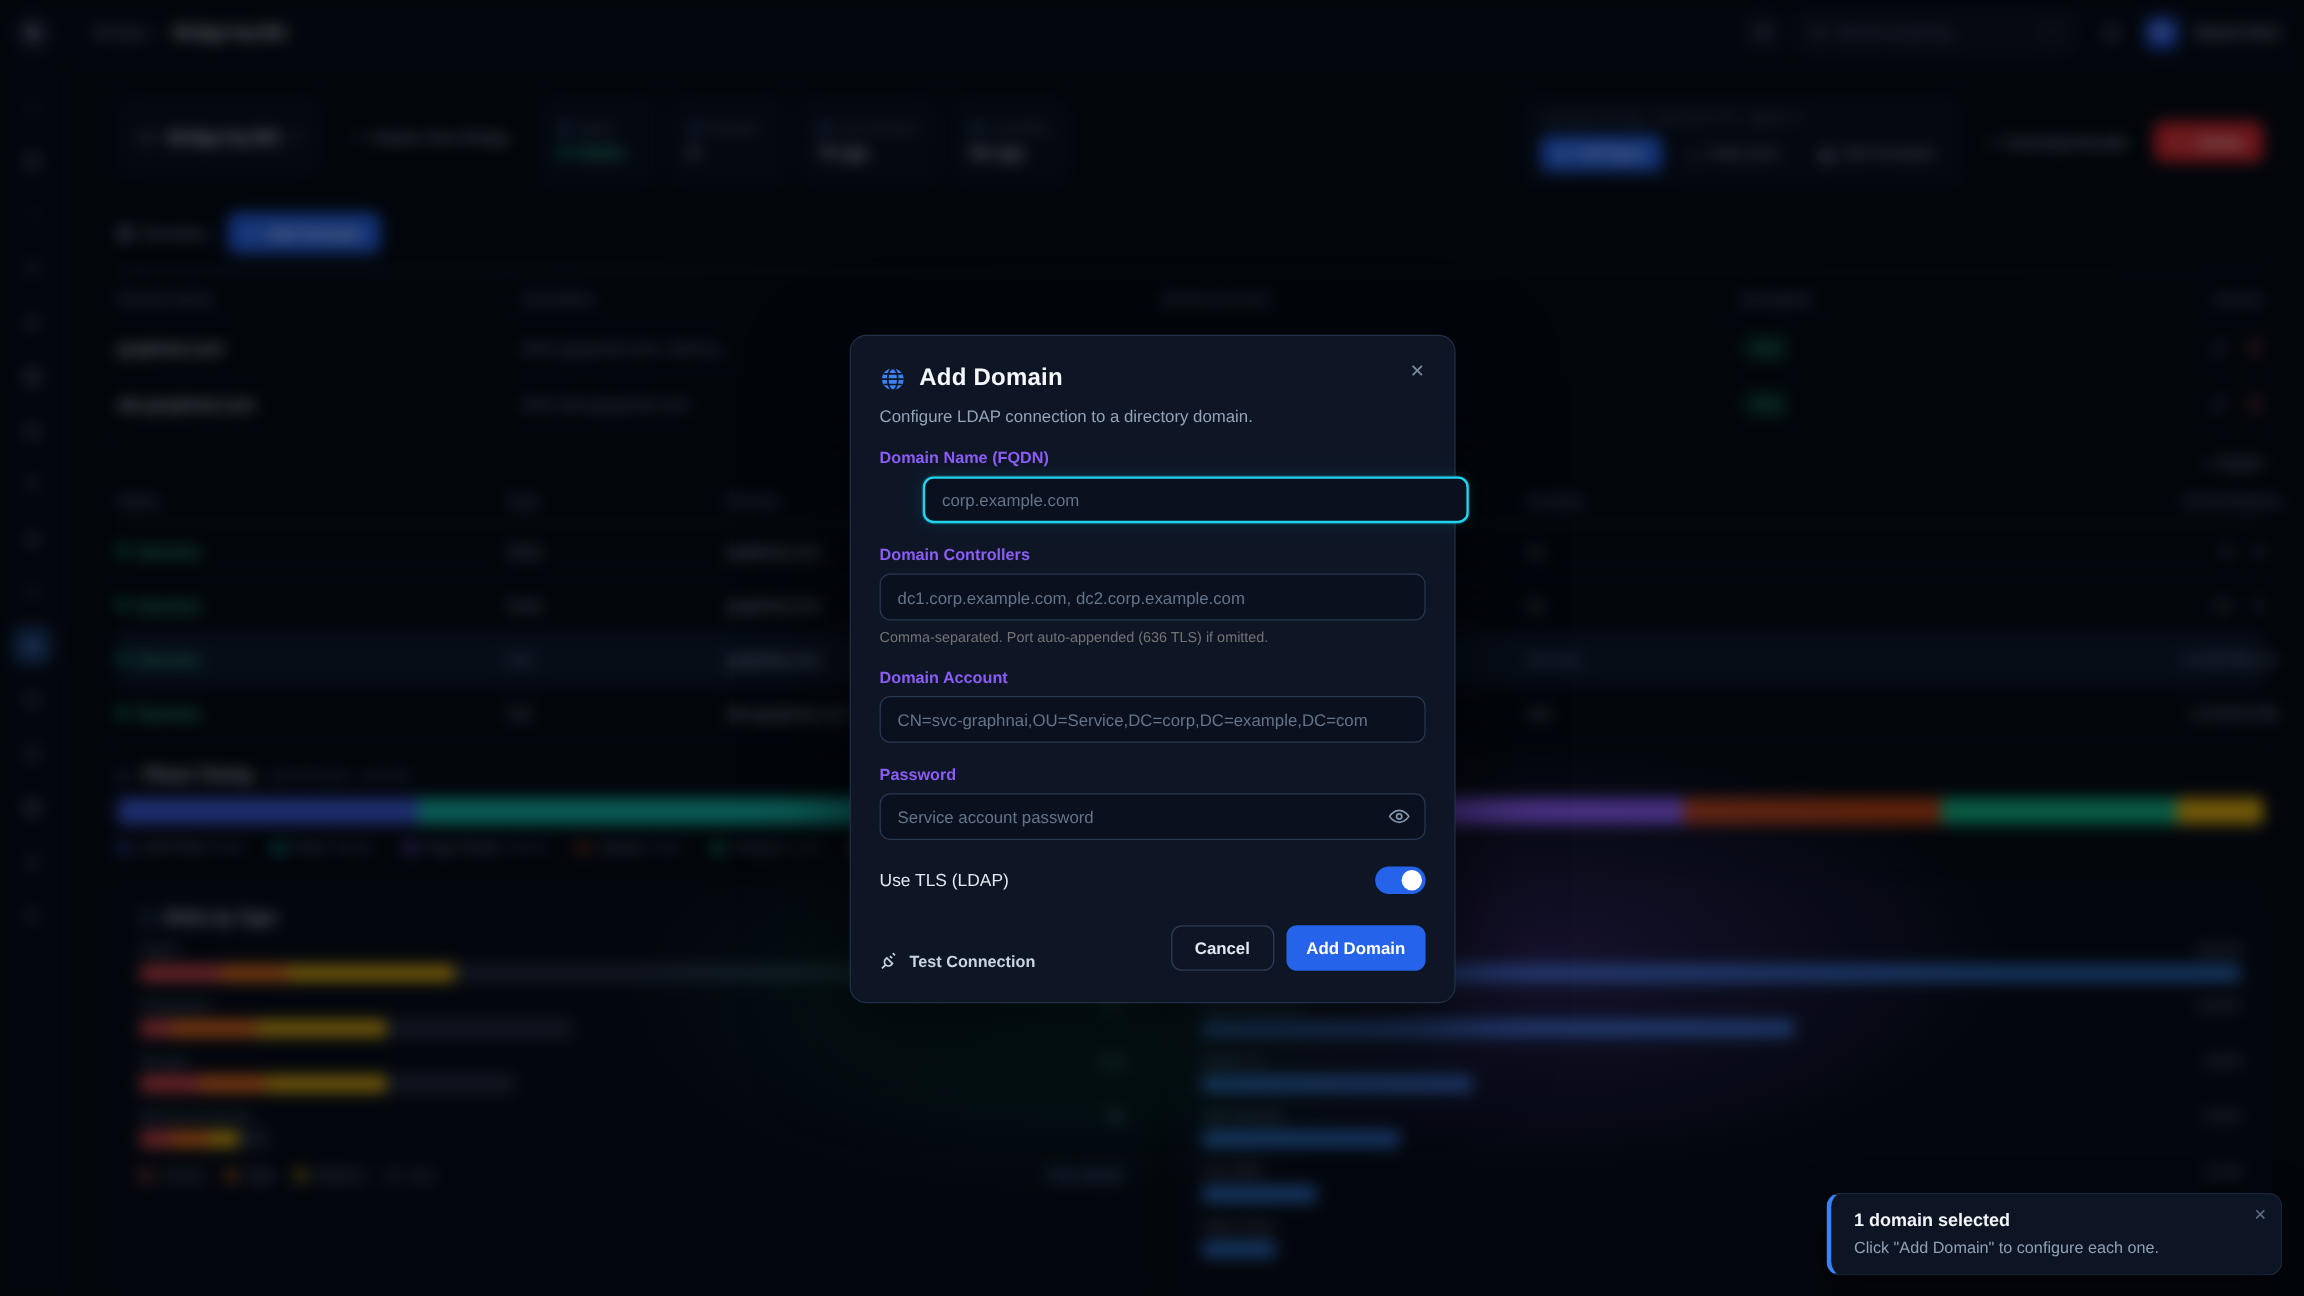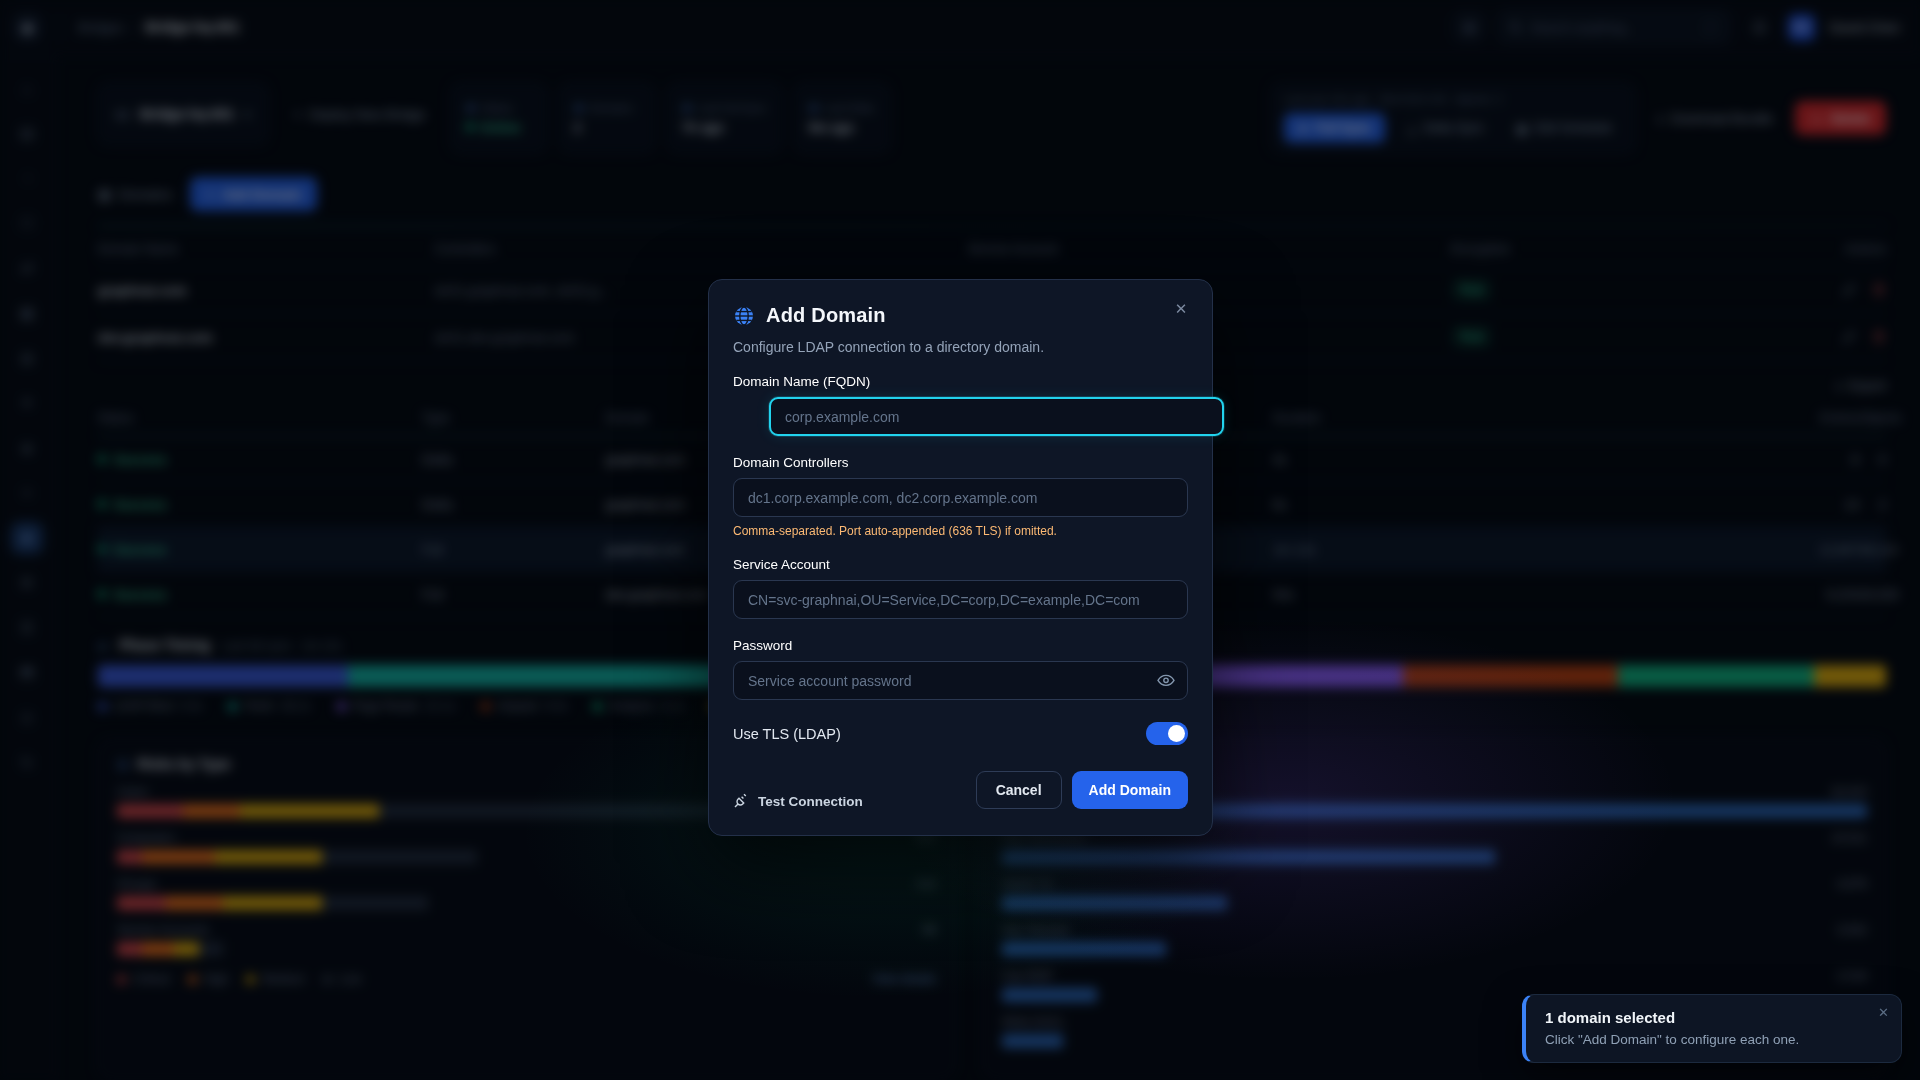--- a/index.html
+++ b/index.html
@@ -126,26 +126,26 @@
       radial-gradient(560px 260px at 67% 74%, rgba(139,92,246,.13), transparent 70%),
       rgba(2,5,12,.52); }
   .modal { position:absolute; z-index:50; left:708px; top:279px; width:505px; background:#0e1626;
     border:1px solid #233049; border-radius:14px; padding:24px 24px 26px;
     box-shadow:0 30px 80px rgba(0,0,0,.65); }
   .modal-head { display:flex; align-items:center; gap:11px; }
   .modal-title { color:#f4f7fb; font-size:20px; font-weight:700; letter-spacing:.2px; }
   .modal-close { position:absolute; top:18px; right:20px; color:#7c8aa0; font-size:15px; width:22px;
     height:22px; display:flex; align-items:center; justify-content:center; }
   .modal-sub { margin-top:12px; color:#94a3b8; font-size:14px; }
-  .f-label { margin-top:19px; color:#ffffff; font-size:13.5px; font-weight:400; }
+  .f-label { margin-top:19px; color:#8b5cf6; font-size:13.5px; font-weight:700; }
   .f-input { margin-top:8px; width:100%; height:39px; border-radius:9px; background:#0a101d;
     border:1px solid #2a3750; color:#dbe4ee; font-size:14px; padding:0 14px; outline:none; font-family:inherit; }
   .f-input::placeholder { color:#64748b; }
   .f-input.focus-cyan { border:2px solid #22d3ee; box-shadow:0 0 0 1px rgba(34,211,238,.18), 0 0 14px rgba(34,211,238,.12);margin-left:36px; }
-  .f-help { margin-top:7px; color:#fdba74; font-size:12px; }
+  .f-help { margin-top:7px; color:#737373; font-size:12px; }
   .pw-wrap { position:relative; }
   .eye { position:absolute; right:13px; top:50%; transform:translateY(-26%); color:#8396ad; }
   .tls-row { margin-top:22px; display:flex; align-items:center; justify-content:space-between; }
   .tls-label { color:#e2e8f0; font-size:14.5px; }
   .switch { width:42px; height:23px; border-radius:999px; background:#2563eb; position:relative; }
   .switch .knob { position:absolute; right:3px; top:3px; width:17px; height:17px; border-radius:50%; background:#fff; }
   .modal-footer { margin-top:26px; display:flex; align-items:flex-end; }
   .test-conn { display:flex; align-items:center; gap:9px; color:#cbd5e1; font-size:13.5px; font-weight:600; }
   .footer-btns { margin-left:auto; display:flex; gap:10px; }
   .btn-cancel { height:38px; padding:0 19px; border-radius:9px; border:1px solid #2e3c57; background:transparent;
@@ -596,21 +596,21 @@
   <div class="modal-close">✕</div>
   <div class="modal-sub">Configure LDAP connection to a directory domain.</div>
 
   <div class="f-label">Domain Name (FQDN)</div>
   <input class="f-input focus-cyan" placeholder="corp.example.com" style="">
 
   <div class="f-label">Domain Controllers</div>
   <input class="f-input" placeholder="dc1.corp.example.com, dc2.corp.example.com" style="">
   <div class="f-help">Comma-separated. Port auto-appended (636 TLS) if omitted.</div>
 
-  <div class="f-label">Service Account</div>
+  <div class="f-label">Domain Account</div>
   <input class="f-input" placeholder="CN=svc-graphnai,OU=Service,DC=corp,DC=example,DC=com" style="">
 
   <div class="f-label">Password</div>
   <div class="pw-wrap">
     <input class="f-input" type="password" placeholder="Service account password" style="">
     <span class="eye">
       <svg width="18" height="14" viewBox="0 0 18 14">
           <path d="M1 7s3-5 8-5 8 5 8 5-3 5-8 5-8-5-8-5z" fill="none" stroke="#8396ad" stroke-width="1.4"></path>
           <circle cx="9" cy="7" r="2.2" fill="none" stroke="#8396ad" stroke-width="1.4"></circle>
         </svg>

